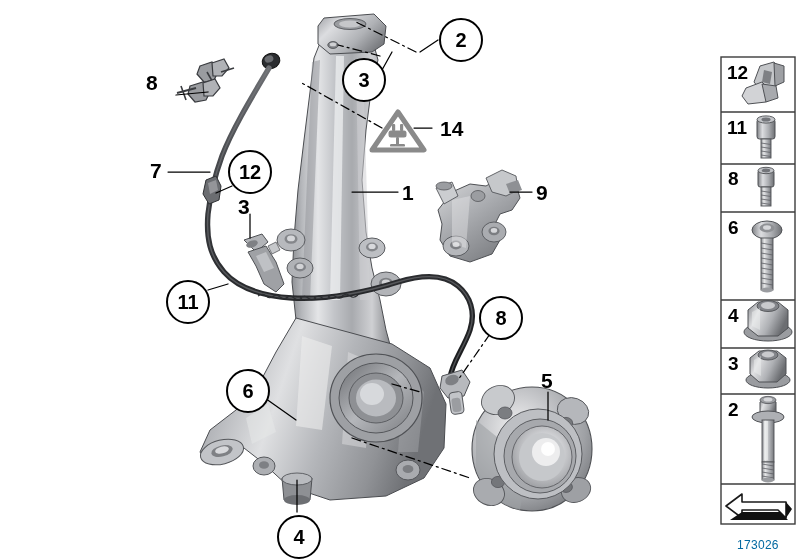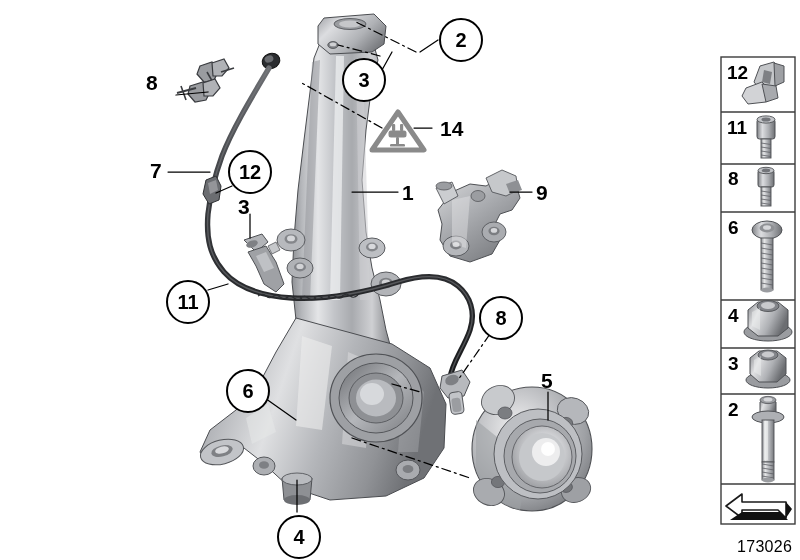--- a/index.html
+++ b/index.html
@@ -34,23 +34,23 @@
     font-size: 15px;
     font-weight: bold;
     letter-spacing: -0.2px;
     font-family: "Liberation Sans", sans-serif;
     white-space: nowrap;
   }
   .partnumber {
     position: absolute;
     left: 737px;
     top: 538px;
-    font-size: 16px;
+    font-size: 12px;
     font-family: "Liberation Sans", sans-serif;
-    color: #000000;
+    color: #0369a1;
     letter-spacing: 0.3px;
   }
   .callout {
     position: absolute;
     font-family: "Liberation Sans", sans-serif;
     font-weight: bold;
     font-size: 21px;
     line-height: 1;
     color: #000;
     white-space: nowrap;

